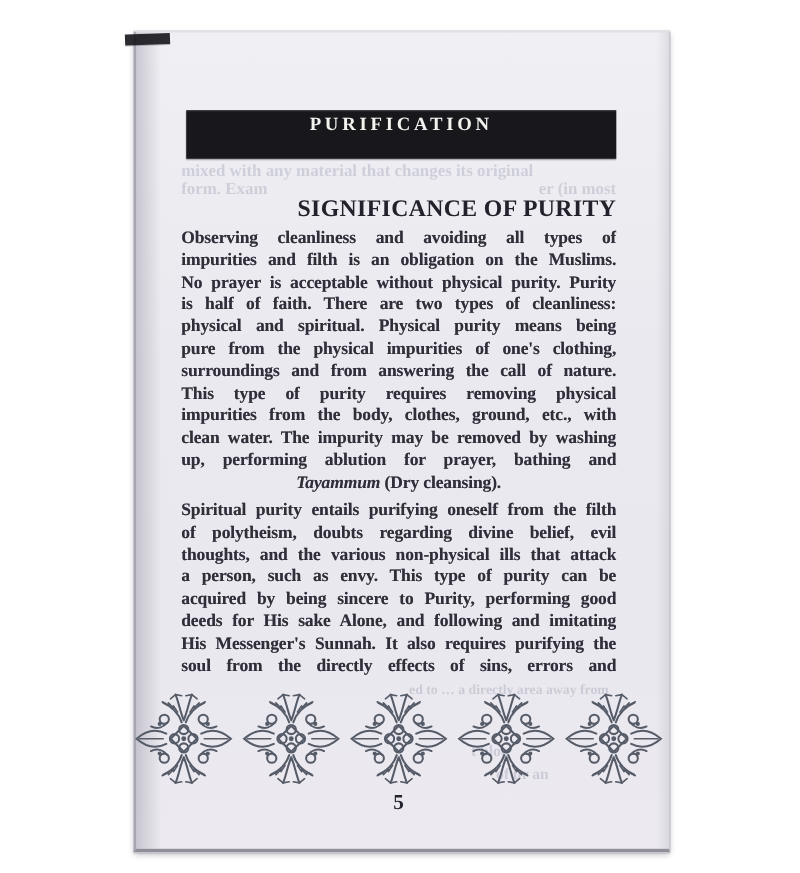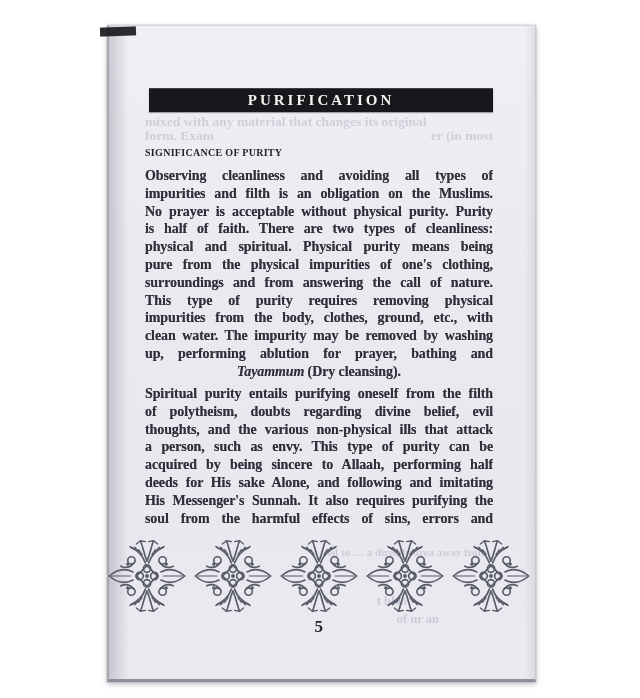--- a/index.html
+++ b/index.html
@@ -29,34 +29,34 @@
   }
   .scan-artifact{
     position:absolute;left:-9px;top:1px;width:36px;height:9px;
     background:#16161b;transform:rotate(-2deg);filter:blur(.6px);opacity:.9;
   }
 
   .content{position:relative;padding:62px 42px 0 36px;box-sizing:border-box;height:100%;}
 
   
   .banner{
-    margin-left:4px;height:24px;line-height:25px;background:#17171c;
+    margin-left:4px;height:39px;line-height:25px;background:#17171c;
     color:#f3f2ee;text-align:center;font-weight:bold;font-size:15px;
     letter-spacing:3px;box-shadow:inset 0 1px 0 rgba(255,255,255,.18), 0 1px 1px rgba(40,40,55,.4);
   }
 
   
   .ghost{color:#555a7c;opacity:.20;filter:blur(.55px);font-weight:bold;font-size:13.5px;}
   .ghost-top{margin-top:3px;line-height:14px;height:28px;}
   .ghost-split{display:flex;justify-content:space-between;}
   .ghost-abs{position:absolute;font-weight:bold;}
 
   
   .heading{
-    margin-top:1px;text-align:left;font-weight:bold;font-size:10px;
+    margin-top:1px;text-align:right;font-weight:bold;font-size:19px;
     letter-spacing:.3px;color:#23222c;line-height:17px;
   }
 
   
   .body{margin-top:6px;color:#2f2e39;font-weight:bold;font-size:14px;
         letter-spacing:-.1px;text-shadow:0 0 .4px rgba(47,46,60,.55);}
   .jline{
     text-align:justify;text-align-last:justify;
     height:17.8px;line-height:17.8px;overflow:hidden;white-space:nowrap;
   }
@@ -154,24 +154,24 @@
         </div>
       <div class="lastline">
         <span class="tayammum">Tayammum</span><span> (Dry cleansing).</span>
       </div>
 
       <div class="para2">
           <div class="jline">Spiritual purity entails purifying oneself from the filth</div>
           <div class="jline">of polytheism, doubts regarding divine belief, evil</div>
           <div class="jline">thoughts, and the various non-physical ills that attack</div>
           <div class="jline">a person, such as envy. This type of purity can be</div>
-          <div class="jline">acquired by being sincere to Allaah, performing half</div>
+          <div class="jline">acquired by being sincere to Purity, performing good</div>
           <div class="jline">deeds for His sake Alone, and following and imitating</div>
           <div class="jline">His Messenger's Sunnah.  It also requires purifying the</div>
-          <div class="jline">soul from the harmful effects of sins, errors and</div>
+          <div class="jline">soul from the directly effects of sins, errors and</div>
         </div>
     </div>
 
     <div class="ornament">
       <svg viewBox="0 0 100 92">
           <use href="#motif"></use>
         </svg>
       <svg viewBox="0 0 100 92">
           <use href="#motif"></use>
         </svg>

